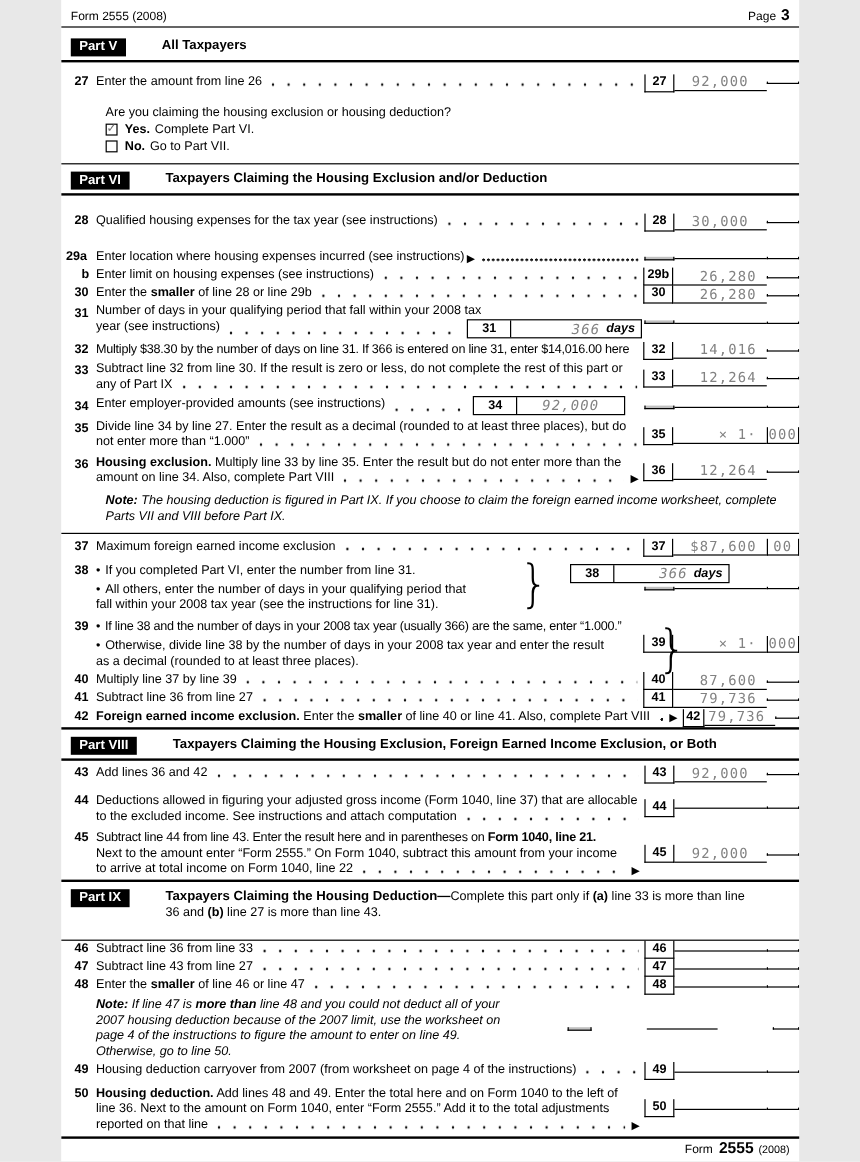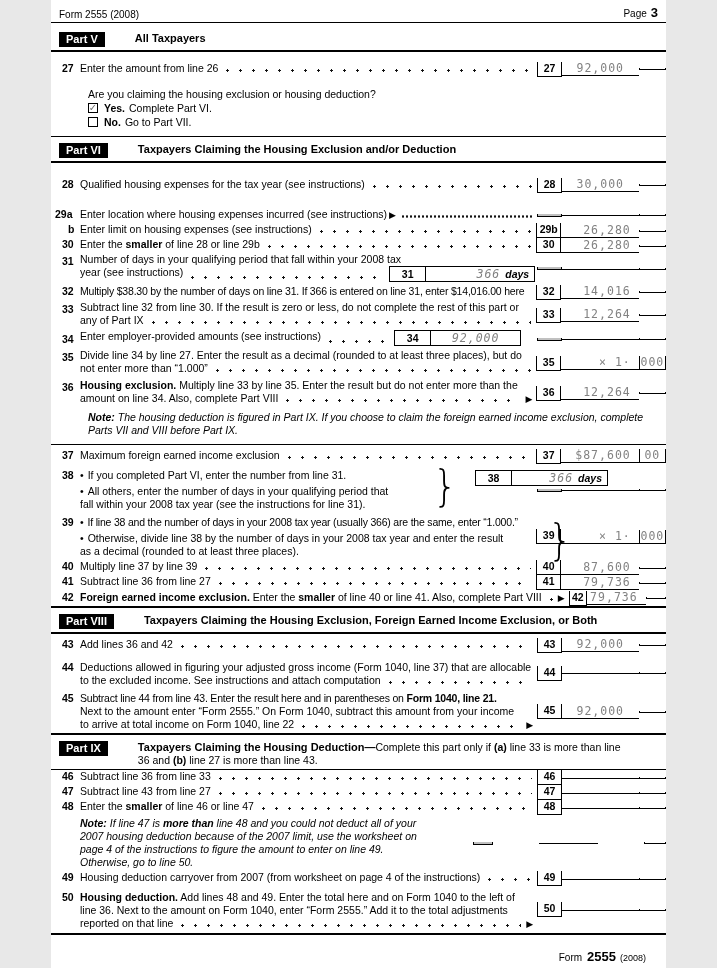--- a/index.html
+++ b/index.html
@@ -49,21 +49,21 @@
   .cb{width:10px;height:10px;border:1px solid #000;box-sizing:border-box;display:inline-flex;align-items:center;justify-content:center;margin-right:6px;font-size:10px;color:#6f6f6f;}
   .qtxt{margin-left:4px;}
   
   .noteblock{padding:3px 0 7px 37px;line-height:13px;}
   .note-i{font-style:italic;}
   .note-b{font-weight:bold;font-style:italic;}
   .notewrap{padding:2px 8px 2px 29px;line-height:13px;white-space:normal;}
   .p9titles{margin-left:30px;line-height:13px;}
   .p9line{white-space:nowrap;}
   .bottom-rule{border-top:2px solid #000;width:717px;}
-  .ffoot{position:absolute;right:20px;bottom:4px;display:flex;align-items:baseline;}
+  .ffoot{position:absolute;right:8px;bottom:4px;display:flex;align-items:baseline;}
   .f1{font-size:10px;margin-right:5px;}
   .f2{font-weight:bold;font-size:13px;margin-right:4px;}
   .f3{font-size:9px;}
 </style>
 </head>
 <body>
 
 <div class="page">
 
   <div class="phead">
@@ -304,21 +304,21 @@
       </div>
       <div class="c-num">36</div>
       <div class="c-amt amt-right">
           <span class="hw">12,264</span>
         </div>
       <div class="c-cents"></div>
     </div>
 
     <div class="noteblock" style="max-width:560px;white-space:normal;">
       <span class="note-b">Note:</span>
-      <span class="note-i">The housing deduction is figured in Part IX. If you choose to claim the foreign earned income exclusion, complete Parts VII and VIII before Part IX.</span>
+      <span class="note-i">The housing deduction is figured in Part IX. If you choose to claim the foreign earned income worksheet, complete Parts VII and VIII before Part IX.</span>
     </div>
   </div>
 
   <div class="sep1">
 
     <div class="frow" style="min-height:22px;">
       <div class="ftext">
         <div class="lnum">37</div>
         <div class="ltext">
             <div class="tline">
@@ -506,21 +506,21 @@
       </div>
       <div class="c-num">45</div>
       <div class="c-amt">
           <span class="hw">92,000</span>
         </div>
       <div class="c-cents"></div>
     </div>
   </div>
 
   <div class="sep2">
-    <div class="part-header" style="border-bottom-width:1px;padding-bottom:2px;">
+    <div class="part-header" style="border-bottom-width:1px;padding-bottom:16px;">
       <span class="part-label">Part IX</span>
       <div class="p9titles">
         <div class="p9line"><span class="part-title" style="margin:0;">Taxpayers Claiming the Housing Deduction—</span><span>Complete this part only if </span><span class="bold">(a)</span><span> line 33 is more than line</span></div>
         <div class="p9line"><span>36 and </span><span class="bold">(b)</span><span> line 27 is more than line 43.</span></div>
       </div>
     </div>
 
     <div class="frow" style="min-height:15px;">
       <div class="ftext">
         <div class="lnum">46</div>

